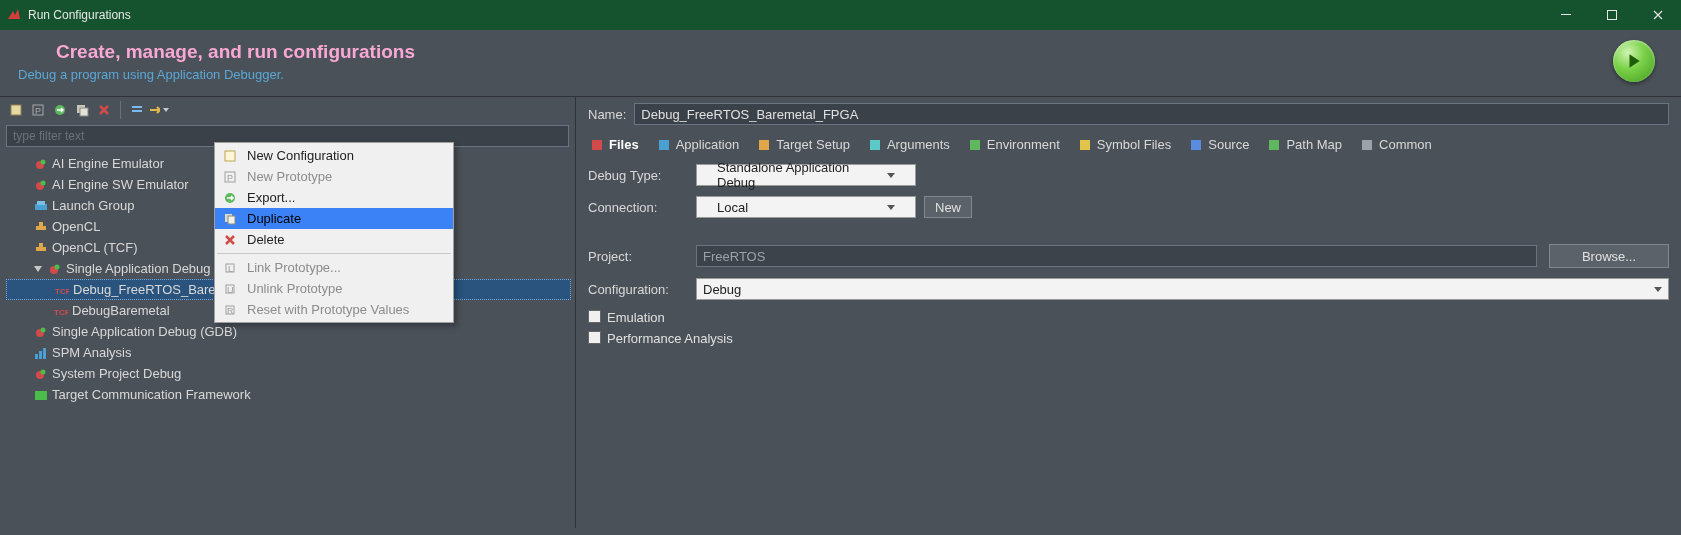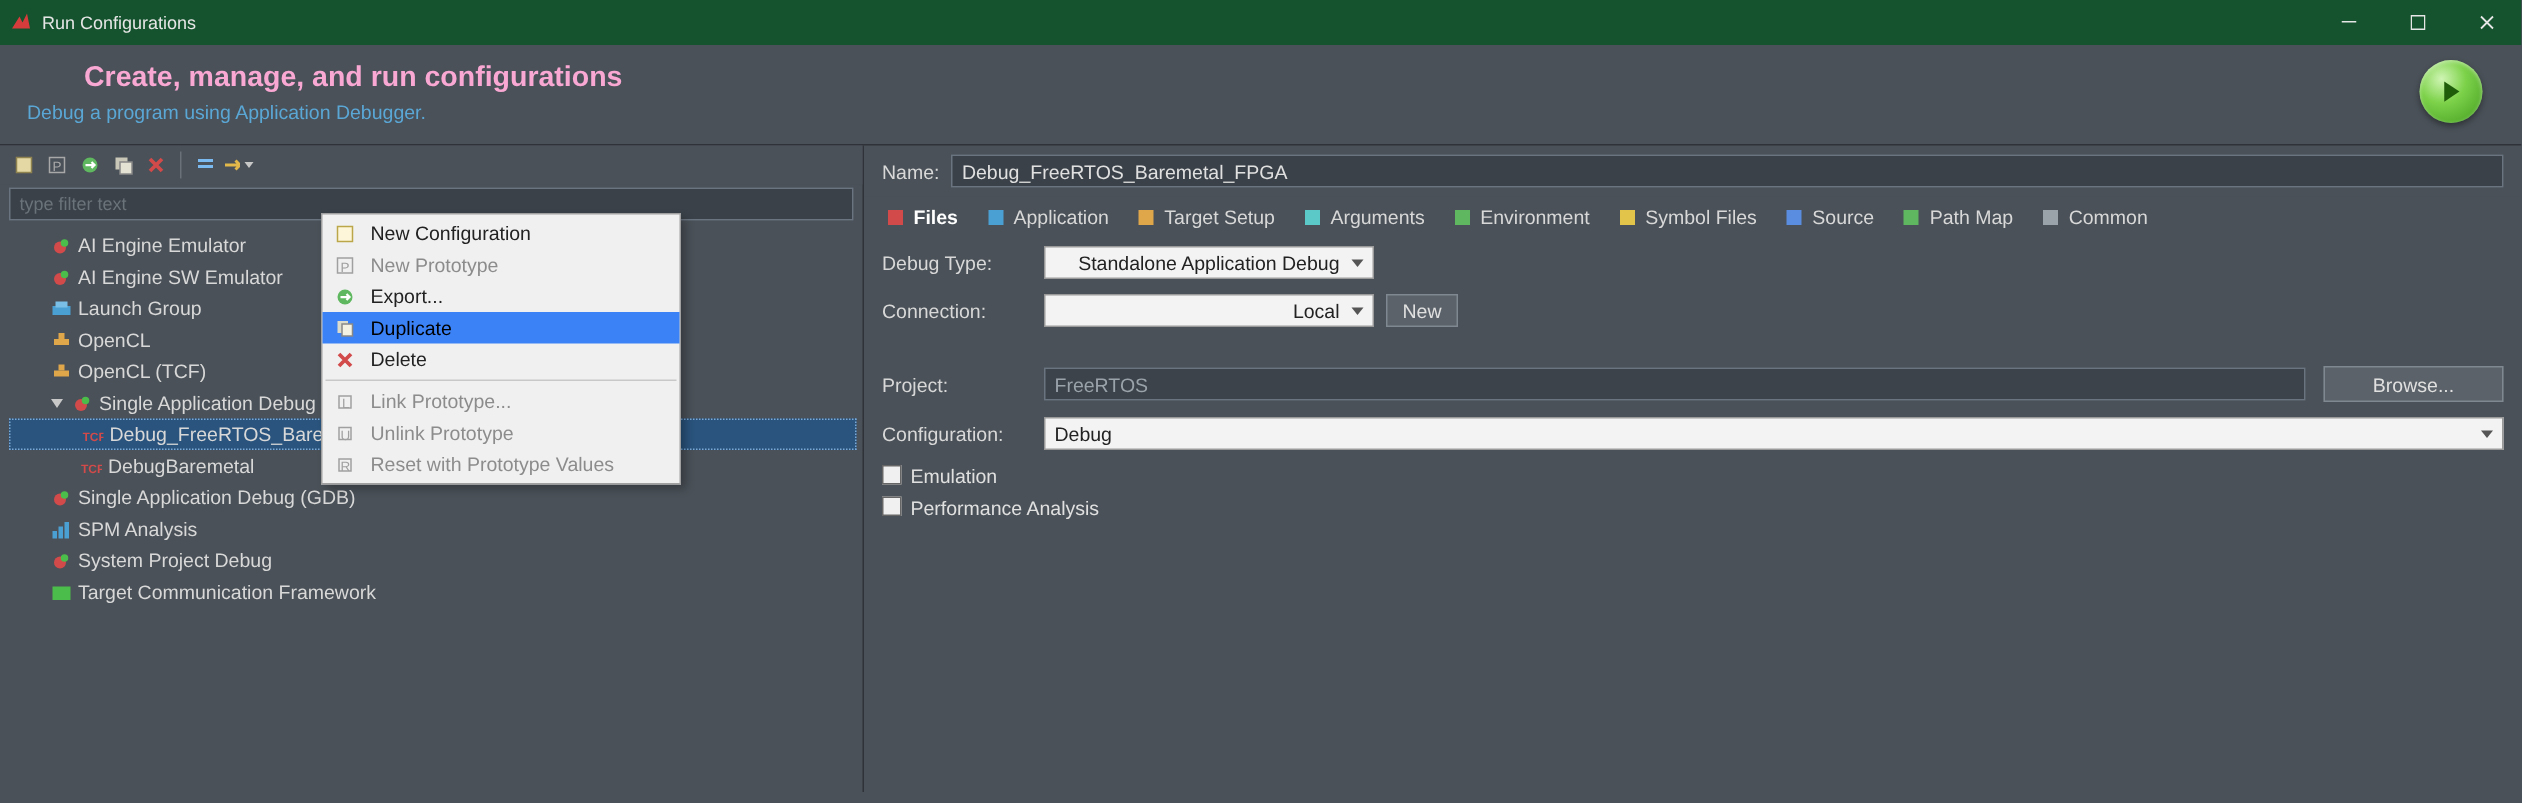--- a/index.html
+++ b/index.html
@@ -148,22 +148,22 @@
   .panel { padding: 4px 12px 12px 12px; background:#4a5158; }
   .panel .form-grid {
     display:grid;
     grid-template-columns: 96px 1fr auto;
     row-gap: 10px; column-gap: 12px;
     align-items:center;
   }
   .select, .combo {
     height:22px; background:#f3f3f3;
     border:1px solid #9a9a9a; color:#222;
-    display:flex; align-items:center; padding:0 6px;
-    justify-content:flex-end;
+    display:flex; align-items:center; padding:0 20px;
+    justify-content:space-between;
   }
   .combo-arrow {
     width:0;height:0;
     border-left:4px solid transparent;
     border-right:4px solid transparent;
     border-top:5px solid #555; margin-left:8px;
   }
   .btn {
     height:22px; background:#5b6269; border:1px solid #7f8790;
     color:#e0e0e0; padding:0 10px; display:flex; align-items:center;

